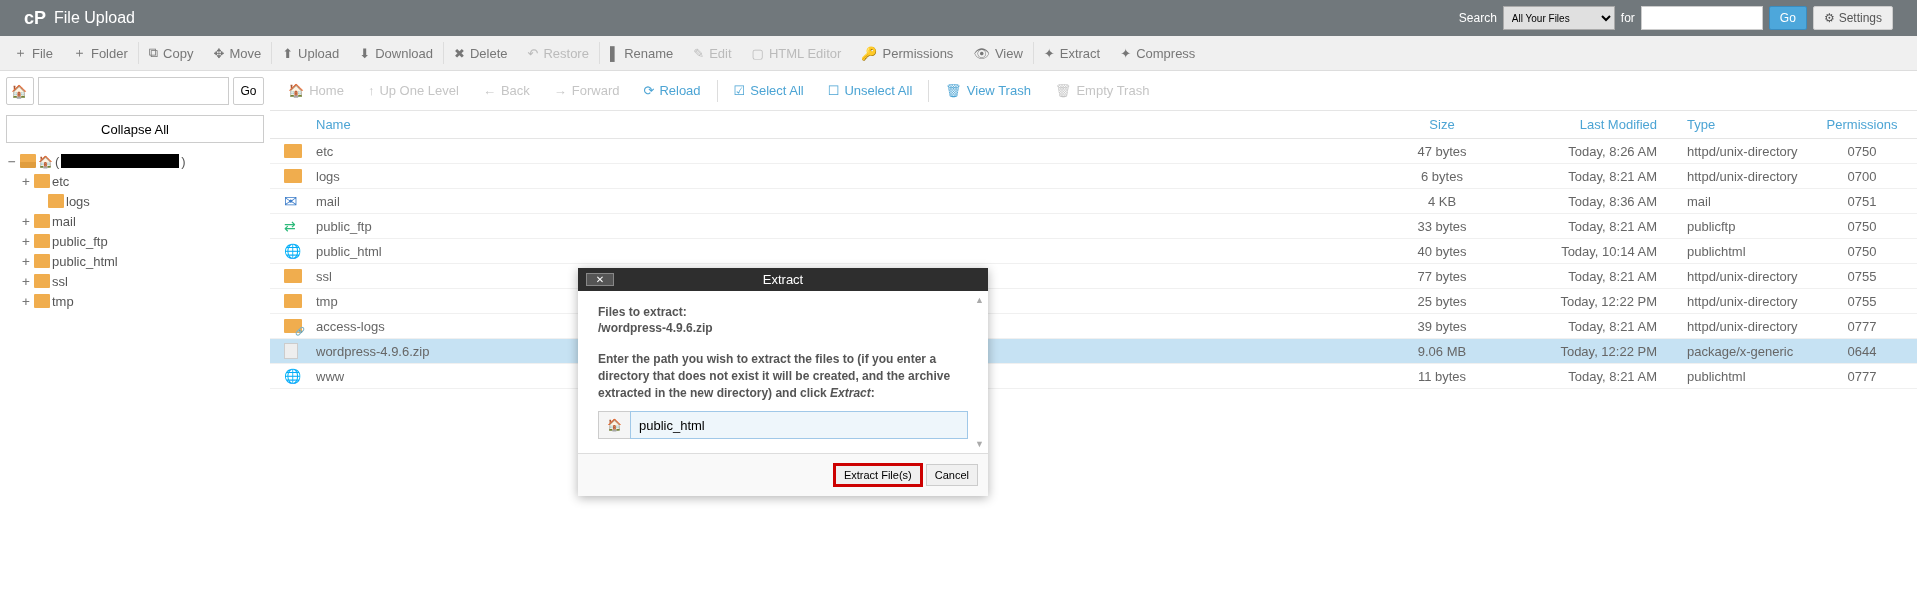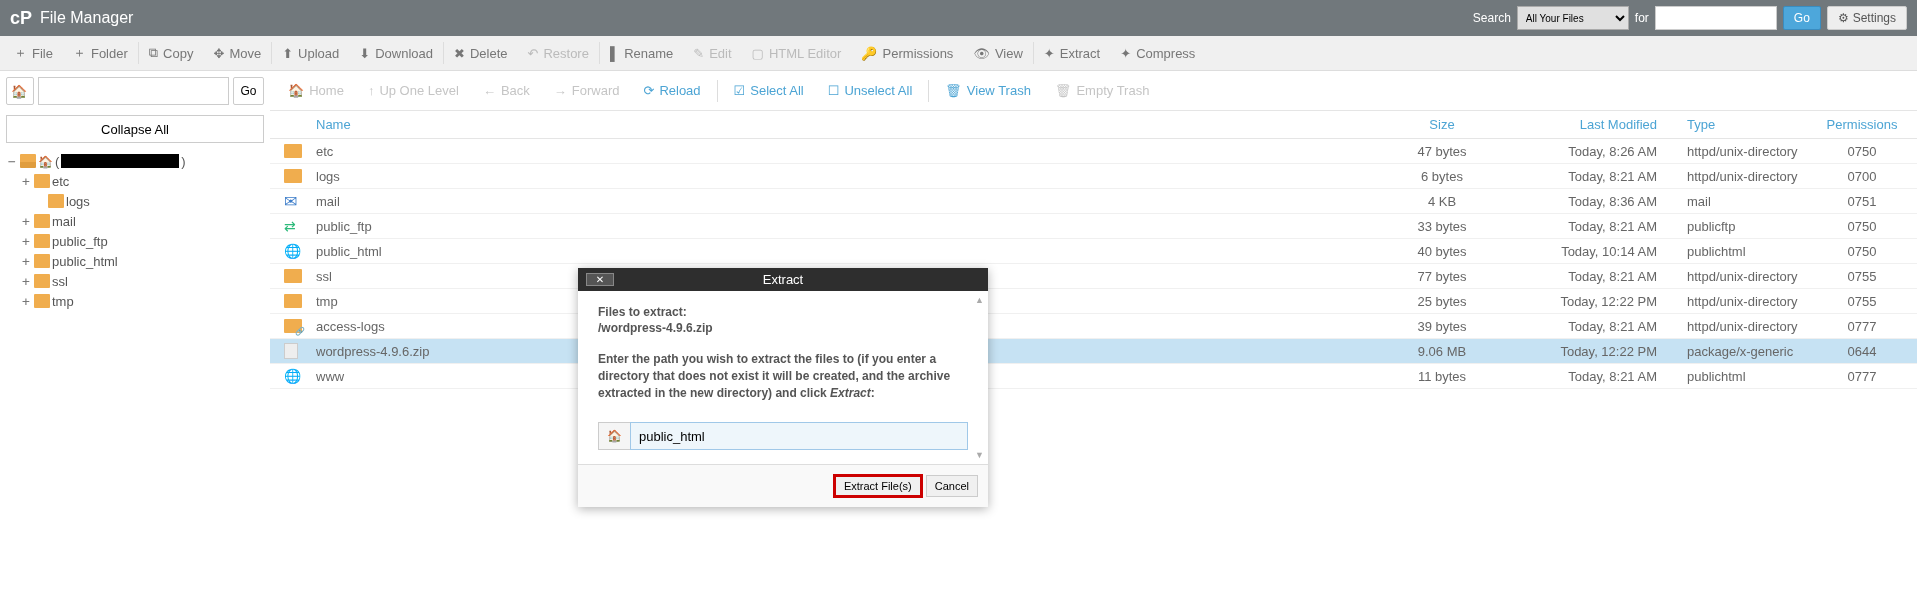--- a/index.html
+++ b/index.html
@@ -1,19 +1,19 @@
 <!DOCTYPE html>
 <html><head>
 <meta charset="utf-8">
 <style>
 * { box-sizing: border-box; margin: 0; padding: 0; }
 body { font-family: Arial, Helvetica, sans-serif; font-size: 13px; background: #fff; color: #555; width: 1917px; height: 593px; overflow: hidden; position: relative; }
 
 
-.header { background: #71787c; height: 36px; display: flex; align-items: center; padding: 0 10px; color: #fff; }
+.header { background: #71787c; height: 36px; display: flex; align-items: center; padding: 0 24px; color: #fff; }
 .logo-icon { font-size: 18px; margin-right: 8px; font-weight: bold; }
 .app-title { font-size: 16px; font-weight: 300; }
 .header-right { margin-left: auto; display: flex; align-items: center; gap: 6px; }
 .header-right label { font-size: 12px; }
 .search-select { height: 24px; width: 112px; background: #e0e0e0; border: 1px solid #aaa; font-size: 10px; padding: 0 4px; }
 .search-input { height: 24px; width: 122px; border: 1px solid #ccc; padding: 0 4px; }
 .btn-go { height: 24px; padding: 0 10px; background: #4da7db; border: 1px solid #3a8cbf; color: #fff; border-radius: 2px; cursor: pointer; font-size: 12px; }
 .btn-settings { height: 24px; padding: 0 10px; background: #eee; border: 1px solid #ccc; color: #555; border-radius: 2px; cursor: pointer; font-size: 12px; }
 .btn-settings::before { content: '⚙'; margin-right: 4px; }
 
@@ -82,36 +82,36 @@
 
 .modal { position: absolute; left: 578px; top: 268px; width: 410px; background: #fff; box-shadow: 0 2px 10px rgba(0,0,0,0.3); }
 .modal-head { background: #2e2e2e; color: #fff; height: 23px; display: flex; align-items: center; position: relative; }
 .modal-close { background: #555; border: 1px solid #888; width: 28px; height: 13px; display: flex; align-items: center; justify-content: center; color: #fff; font-size: 10px; margin-left: 8px; cursor: pointer; }
 .modal-title { position: absolute; left: 50%; transform: translateX(-50%); font-size: 13px; }
 .modal-body { padding: 14px 20px; font-size: 12px; position: relative; }
 .modal-body .scroll-up { position: absolute; right: 4px; top: 4px; font-size: 9px; color: #aaa; }
 .modal-body .scroll-dn { position: absolute; right: 4px; bottom: 4px; font-size: 9px; color: #aaa; }
 .extract-label { font-weight: bold; margin-bottom: 2px; }
 .extract-file { font-weight: bold; margin-bottom: 16px; }
-.extract-instr { font-weight: bold; margin-bottom: 21px; line-height: 1.4; }
+.extract-instr { font-weight: bold; margin-bottom: 10px; line-height: 1.4; }
 .extract-instr em { font-style: italic; }
 .path-row { display: flex; }
 .path-home { width: 32px; height: 28px; border: 1px solid #ccc; border-right: none; display: flex; align-items: center; justify-content: center; background: #f5f5f5; }
 .path-field { flex: 1; height: 28px; border: 1px solid #a0c8e8; background: #eef6fb; padding: 0 8px; font-size: 13px; }
 .modal-foot { border-top: 1px solid #ddd; padding: 10px 10px; display: flex; justify-content: flex-end; gap: 4px; background: #f9f9f9; }
 .mbtn { font-size: 11px; padding: 3px 8px; border: 1px solid #ccc; background: #f0f0f0; cursor: pointer; }
 .mbtn.primary { border: 2px solid #cc0000; outline: 1px solid #cc0000; }
 
 </style>
 </head>
 <body>
 
 <div class="header">
   <span class="logo-icon">cP</span>
-  <span class="app-title">File Manager</span>
+  <span class="app-title">File Upload</span>
   <div class="header-right">
     <label>Search</label>
     <select class="search-select"><option>All Your Files</option></select>
     <label>for</label>
     <input class="search-input" style="">
     <button class="btn-go">Go</button>
     <button class="btn-settings">Settings</button>
   </div>
 </div>
 

